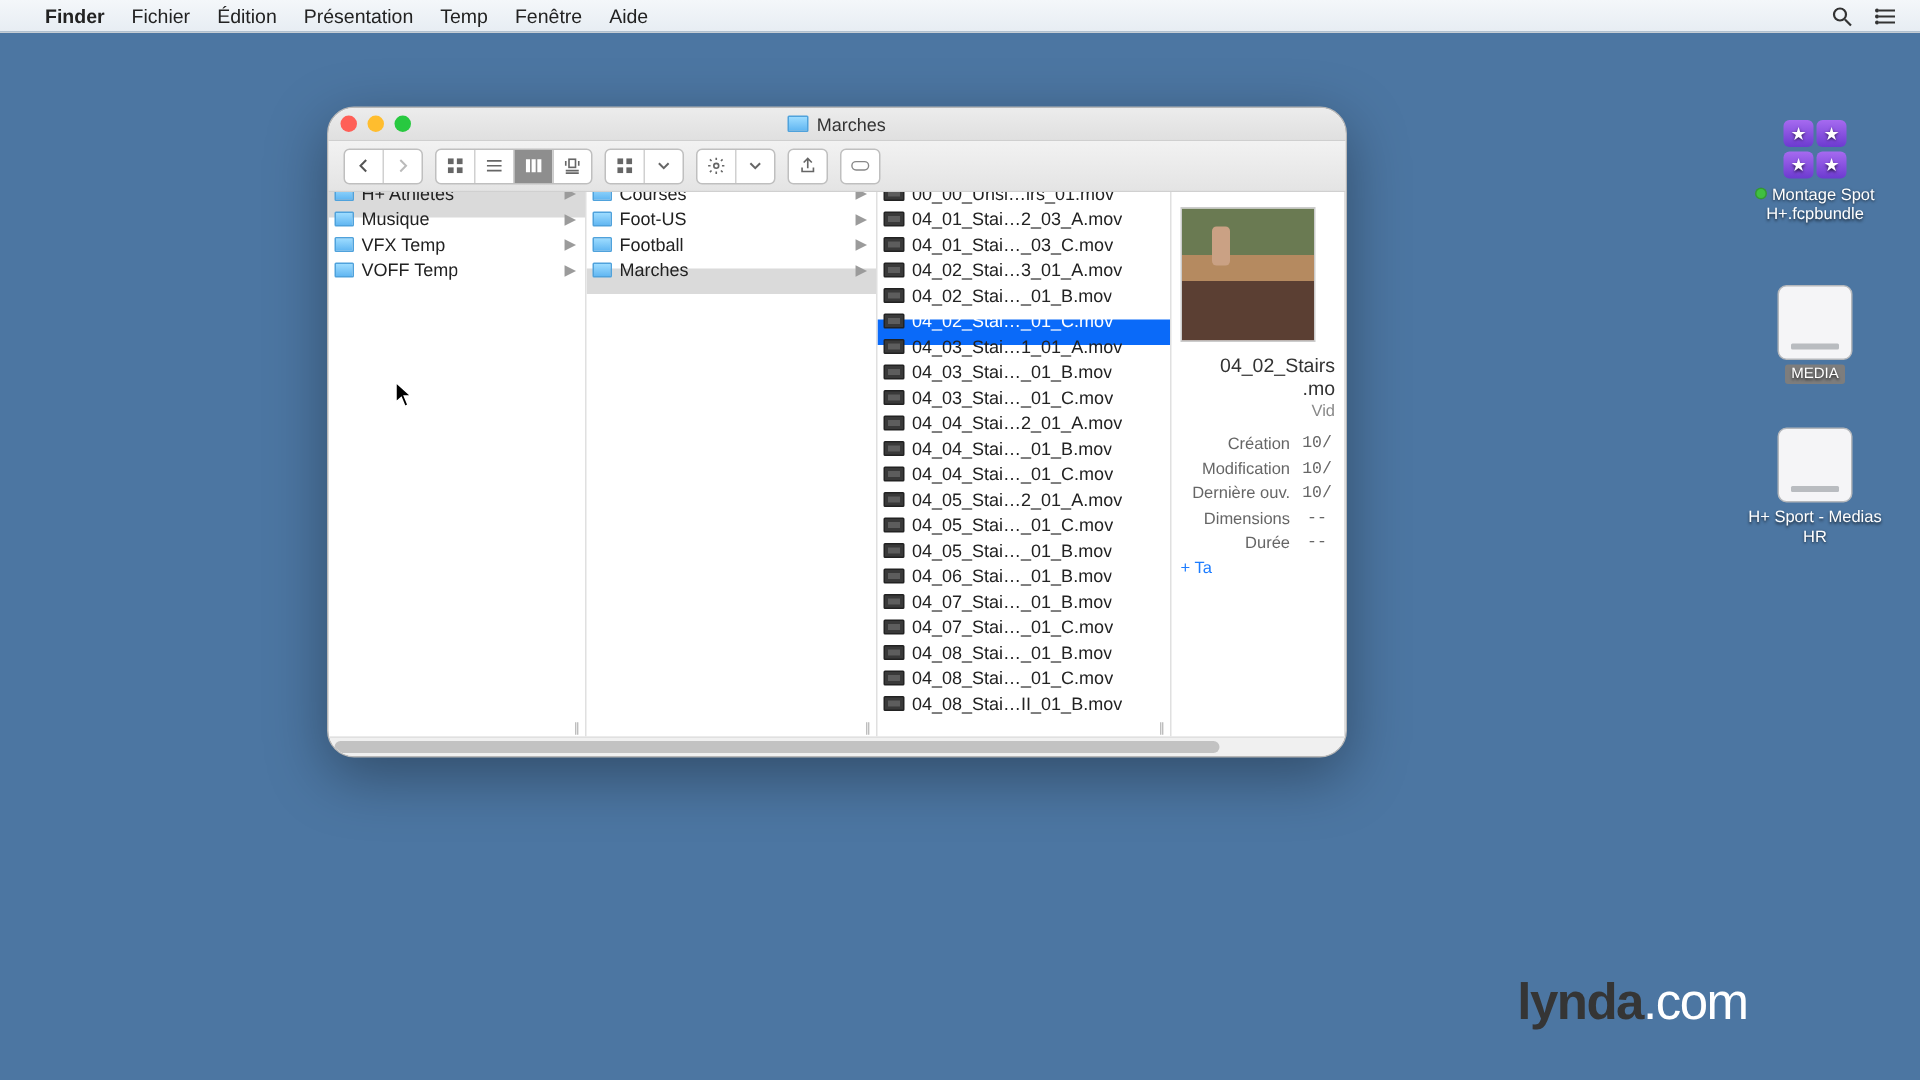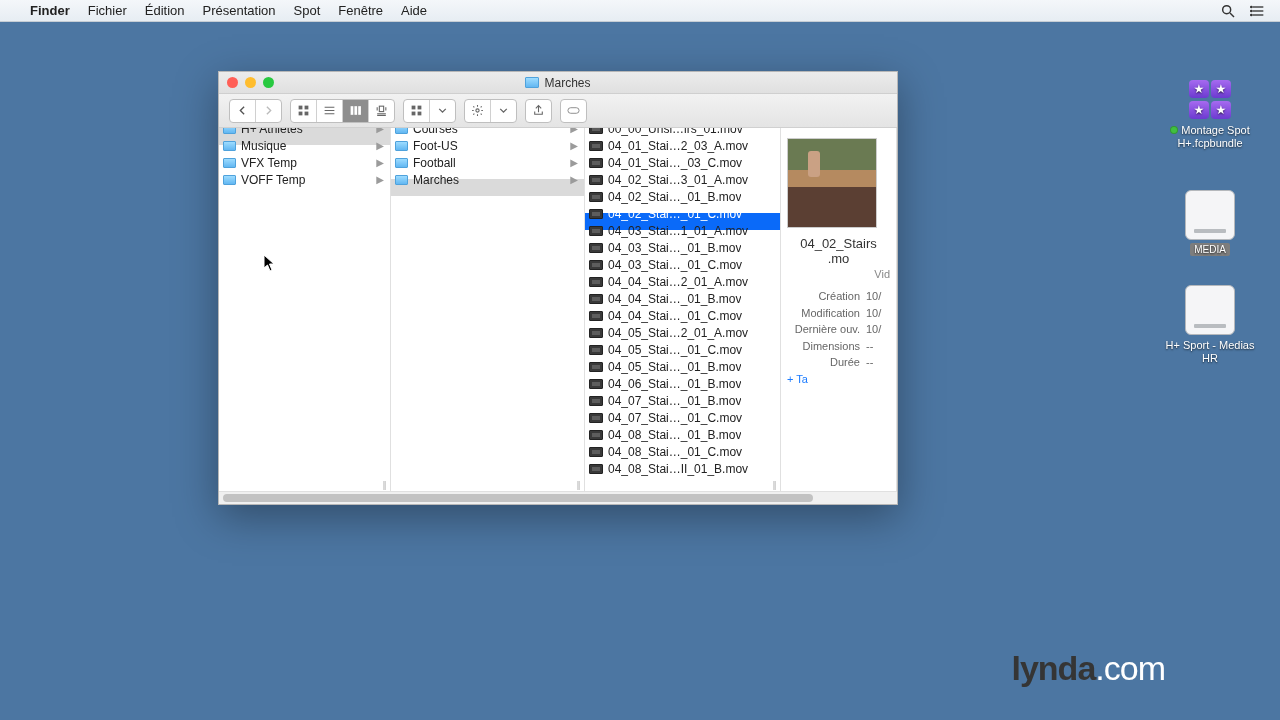--- a/index.html
+++ b/index.html
@@ -12,21 +12,21 @@
   .menubar .right svg{width:16px;height:16px;display:block;}
   
   .desktop-icon { position:absolute; width:100px; text-align:center; color:#fff; font-size:11px; text-shadow:0 1px 2px rgba(0,0,0,.7);}
   .desktop-icon .label { margin-top:4px; line-height:1.2;}
   .fcp-bundle { display:flex; flex-wrap:wrap; width:46px; height:40px; margin:0 auto; gap:2px; justify-content:center;}
   .fcp-bundle .star{ width:20px;height:18px;background:linear-gradient(#a66af0,#6c3ad0); border-radius:4px; display:flex; align-items:center; justify-content:center; color:#fff; font-size:12px;}
   .drive { width:50px; height:50px; margin:0 auto; background:#f5f5f7; border:1px solid #b5b8bc; border-radius:6px; position:relative;}
   .drive::after{content:"";position:absolute;bottom:6px;left:8px;right:8px;height:4px;background:#b9bcc0;border-radius:1px;}
   .drive-caption{ margin-top:3px; background:#7d7d7d; border-radius:2px; display:inline-block; padding:1px 4px; font-size:10px;}
   
-  .finder { position:absolute; left:218px; top:71px; width:680px; height:434px; background:#fff; border:1px solid #b7b7b7; border-radius:0; box-shadow:0 12px 40px rgba(0,0,0,.35); overflow:hidden; display:flex; flex-direction:column;}
+  .finder { position:absolute; left:218px; top:71px; width:680px; height:434px; background:#fff; border:1px solid #b7b7b7; border-radius:18px; box-shadow:0 12px 40px rgba(0,0,0,.35); overflow:hidden; display:flex; flex-direction:column;}
   .titlebar{height:22px;background:linear-gradient(#ececec,#e0e0e0);border-bottom:1px solid #cfcfcf;display:flex;align-items:center;justify-content:center;position:relative;font-size:12px;color:#333;}
   .traffic{position:absolute;left:8px;top:5px;display:flex;gap:7px;}
   .traffic span{width:11px;height:11px;border-radius:50%;display:block;}
   .t-red{background:#ff5f57;} .t-yel{background:#ffbd2e;} .t-grn{background:#28c940;}
   .title-folder{width:14px;height:11px;border-radius:1px;background:linear-gradient(#9ddcff,#62b7f2);margin-right:5px;display:inline-block;border:1px solid #4fa2dc;}
   .toolbar{height:34px;background:linear-gradient(#f2f2f2,#e4e4e4);border-bottom:1px solid #d0d0d0;display:flex;align-items:center;padding:0 10px;gap:8px;}
   .tb-group{display:flex;border:1px solid #bfbfbf;border-radius:4px;overflow:hidden;background:#fff;}
   .tb-btn{height:22px;display:flex;align-items:center;justify-content:center;padding:0 6px;border-right:1px solid #d0d0d0;color:#555;}
   .tb-btn:last-child{border-right:none;}
   .tb-btn.active{background:#8e8e8e;color:#fff;}
@@ -38,25 +38,25 @@
   .col0{width:172px;} .col1{width:194px;} .col2{width:196px;} .col3{flex:1;padding:10px 6px;}
   .row{height:17px;display:flex;align-items:center;padding:0 6px 16px 4px;gap:5px;cursor:default;}
   .row .chev{margin-left:auto;color:#9b9b9b;font-size:10px;}
   .row.sel{background:#dadada;}
   .row.selblue{background:#0a6af9;color:#fff;}
   .fld{width:13px;height:10px;border-radius:1px;background:linear-gradient(#9ddcff,#62b7f2);border:1px solid #4fa2dc;flex-shrink:0;}
   .mov{width:14px;height:10px;background:#393939;border:1px solid #222;border-radius:1px;flex-shrink:0;position:relative;}
   .mov::before{content:"";position:absolute;left:2px;top:2px;right:2px;bottom:2px;background:#5d5d5d;}
   .col3 .thumb{width:90px;height:90px;background:linear-gradient(180deg,#6a7a52 0%,#6a7a52 35%,#b58a60 35%,#b58a60 55%,#5b3f33 55%,#5b3f33 100%);margin-bottom:8px;border:1px solid #ccc;position:relative;}
   .col3 .thumb::after{content:"";position:absolute;left:20px;top:12px;width:12px;height:26px;background:#caa184;border-radius:3px;}
-  .col3 .fname{font-size:13px;text-align:center;color:#333;}
+  .col3 .fname{font-size:13px;text-align:right;color:#333;}
   .meta{margin-top:8px;font-size:11px;color:#666;}
   .meta div{display:flex;justify-content:space-between;gap:6px;line-height:1.5;}
   .meta .k{text-align:right;flex:1;}
-  .meta .v{text-align:left;width:24px;white-space:nowrap;overflow:hidden;}
+  .meta .v{text-align:center;width:24px;white-space:nowrap;overflow:hidden;font-family:Liberation Mono, monospace;}
   .tagadd{color:#1c7cff;font-size:11px;text-align:left;margin-top:2px;}
   .handle{position:absolute;bottom:1px;width:8px;text-align:center;color:#b0b0b0;font-size:9px;letter-spacing:-1px;}
   .col .handle{left:50%;transform:translateX(-50%);}
   .col0 > .handle{left:auto;right:2px;transform:none;}
   .col1 > .handle{left:auto;right:2px;transform:none;}
   .col2 > .handle{left:auto;right:2px;transform:none;}
   .bottom-scroll{height:13px;background:#f0f0f0;border-top:1px solid #e0e0e0;position:relative;}
   .bottom-scroll .thumb-h{position:absolute;left:4px;top:2px;height:8px;width:590px;background:#c2c2c2;border-radius:4px;}
   .cursor{position:absolute;left:263px;top:254px;font-size:14px;color:#000;}
   .brand{position:absolute;right:115px;bottom:32px;font-size:34px;color:#3d3d3d;letter-spacing:-1px;display:flex;align-items:baseline;}
@@ -66,21 +66,21 @@
 </style>
 </head>
 <body>
 
 <div class="menubar">
   <span class="apple"></span>
   <span class="app">Finder</span>
   <span>Fichier</span>
   <span>Édition</span>
   <span>Présentation</span>
-  <span>Spot</span>
+  <span>Temp</span>
   <span>Fenêtre</span>
   <span>Aide</span>
   <div class="right">
     <span>
         <svg viewBox="0 0 24 24" fill="none" stroke="#333" stroke-width="2.2">
           <circle cx="10" cy="10" r="6"></circle>
           <line x1="15" y1="15" x2="21" y2="21"></line>
         </svg>
       </span>
     <span>

